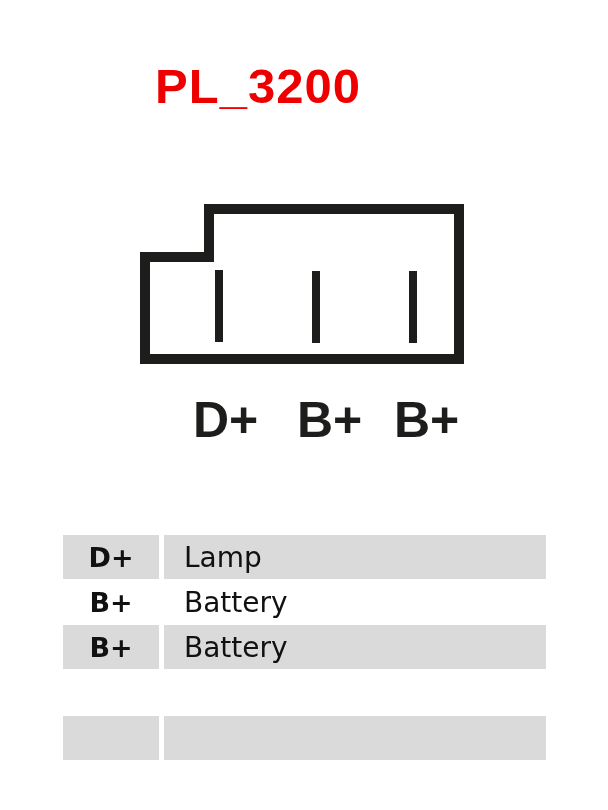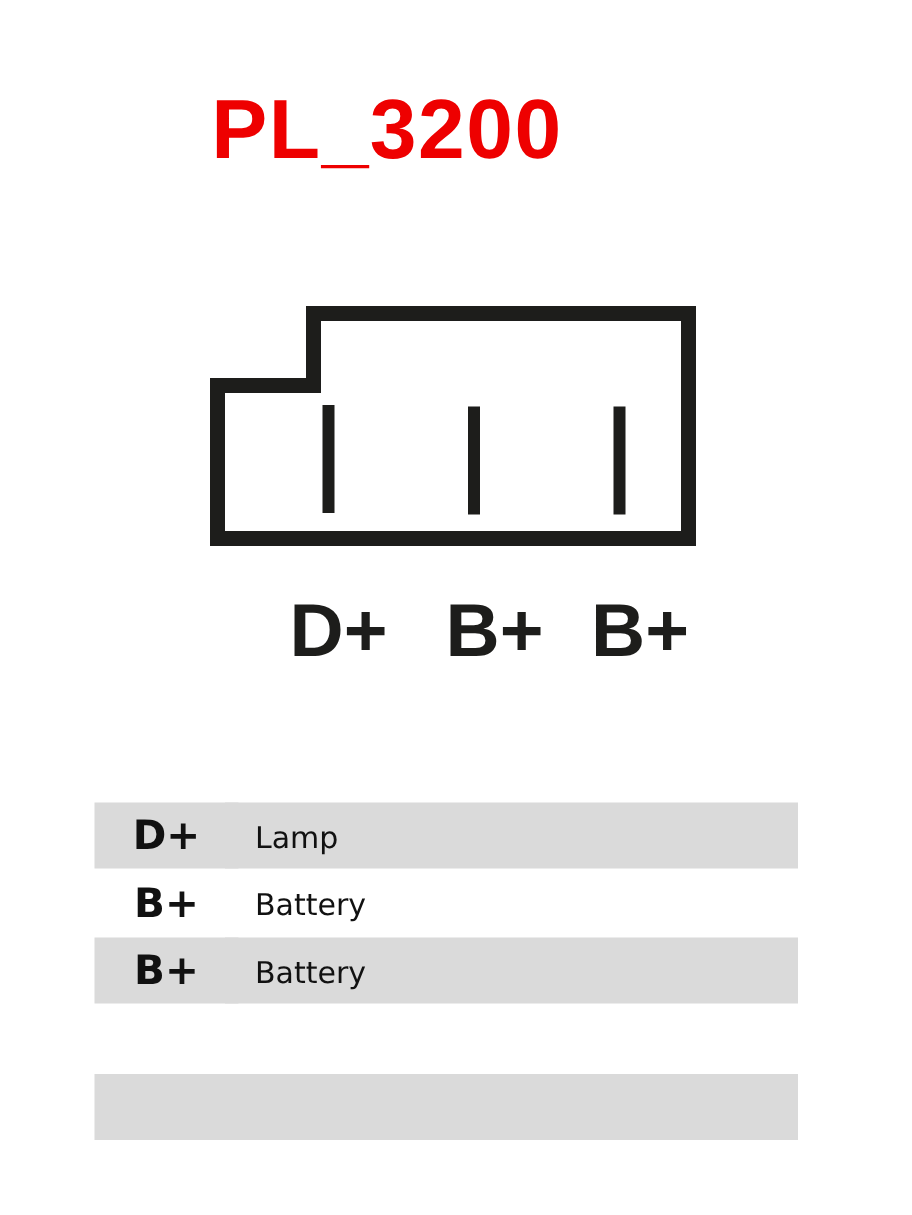--- a/index.html
+++ b/index.html
@@ -1,31 +1,31 @@
 <!DOCTYPE html>
 <html><head>
   <meta charset="utf-8">
   <style>
     html, body { margin: 0; padding: 0; background: #ffffff; }
     body { width: 608px; height: 810px; position: relative; overflow: hidden; font-family: "DejaVu Sans", sans-serif; }
     .title {
       position: absolute; left: 0; top: 48px; width: 516px; text-align: center;
-      font-family: "Liberation Sans", sans-serif; font-weight: bold; font-size: 56px;
+      font-family: "Liberation Sans", sans-serif; font-weight: bold; font-size: 49px;
       color: #ee0000; letter-spacing: 1px; line-height: 76px;
     }
     svg.connector { position: absolute; left: 0; top: 0; }
     .pin-labels {
       position: absolute; top: 390px; left: 193px; width: 290px; height: 60px;
       font-family: "Liberation Sans", sans-serif; font-weight: bold; font-size: 50px; color: #1d1d1b;
     }
     .pin-labels span { position: absolute; top: 0; line-height: 60px; }
     .row { position: absolute; left: 63px; width: 485px; height: 44px; }
     .cell-l, .cell-r { position: absolute; top: 0; height: 44px; line-height: 46px; color: #111; }
     .cell-l { left: 0; width: 96px; text-align: center; font-family: "DejaVu Sans", sans-serif; font-weight: bold; font-size: 27px; }
-    .cell-r { left: 87px; width: 382px; padding-left: 20px; box-sizing: border-box; font-family: "DejaVu Sans", sans-serif; font-size: 20px; font-weight: normal; }
+    .cell-r { left: 101px; width: 382px; padding-left: 20px; box-sizing: border-box; font-family: "DejaVu Sans", sans-serif; font-size: 28px; font-weight: normal; }
     .row.shaded .cell-l, .row.shaded .cell-r { background: #dadada; }
   </style>
 </head>
 <body>
 
 <div class="title">PL_3200</div>
 
 <svg class="connector" width="608" height="810">
   <path d="M145 257 L209 257 L209 209 L459 209 L459 359 L145 359 Z" fill="none" stroke="#1d1d1b" stroke-width="10" stroke-linejoin="miter"></path>
   <rect x="215" y="270" width="8" height="72" fill="#1d1d1b"></rect>

